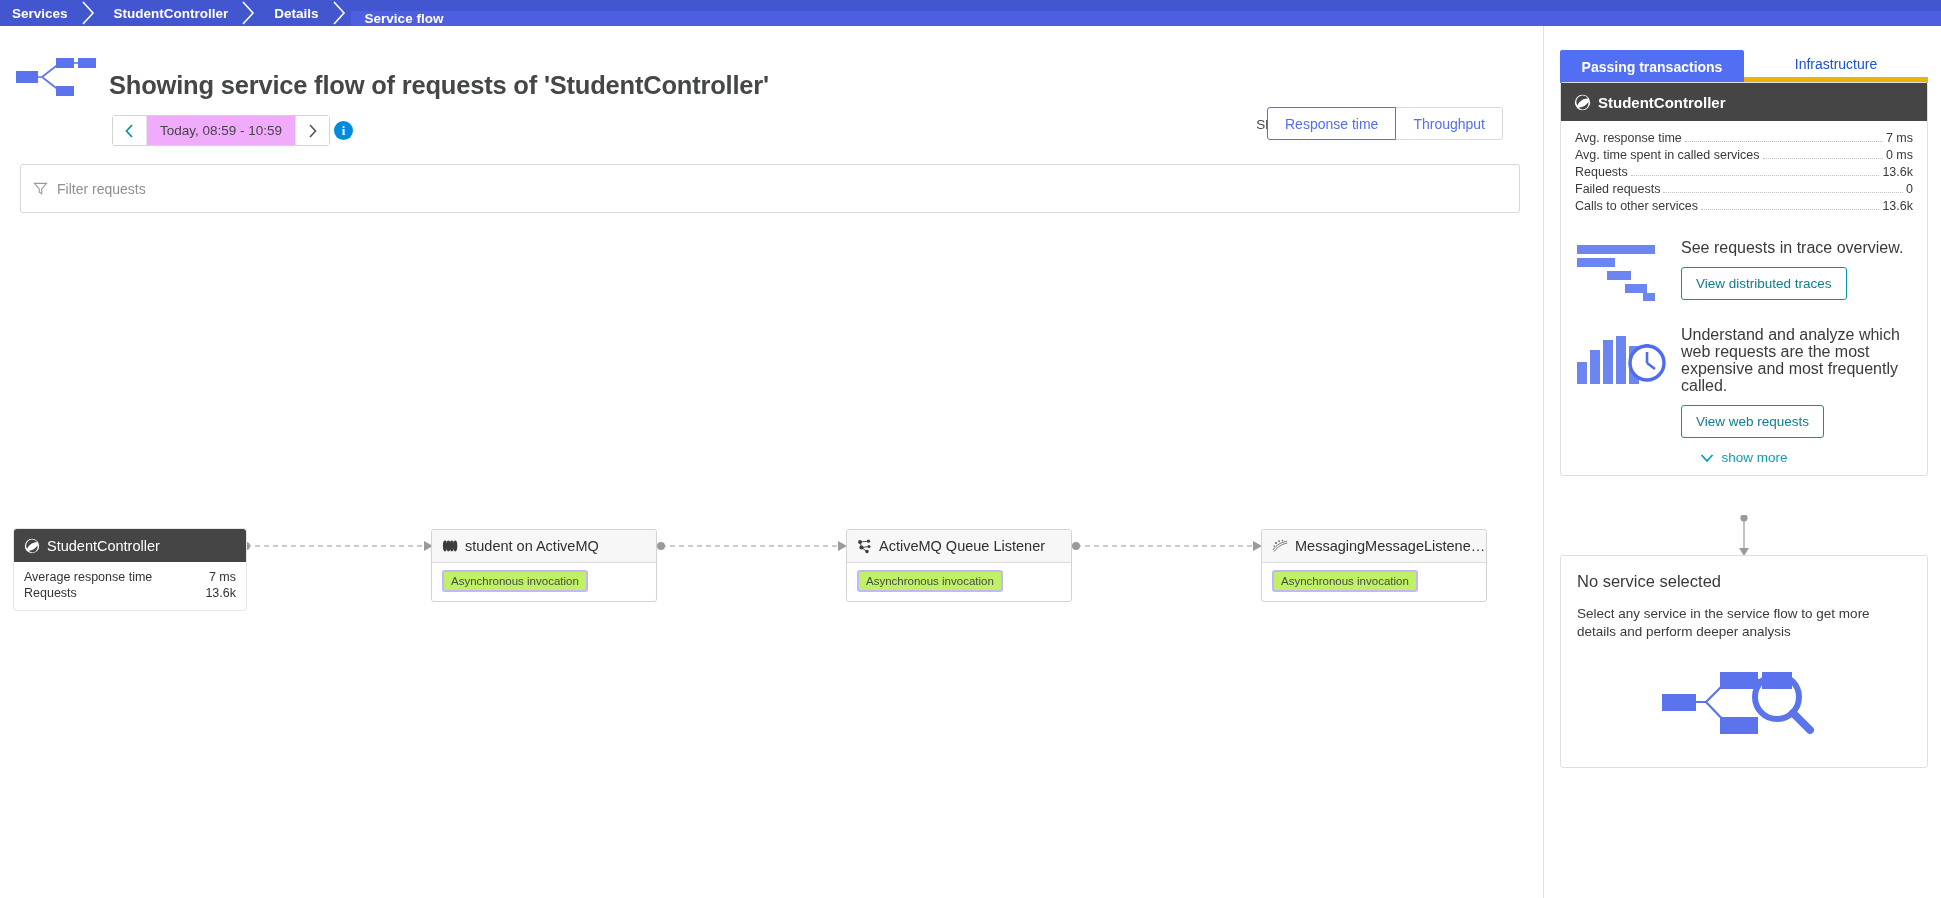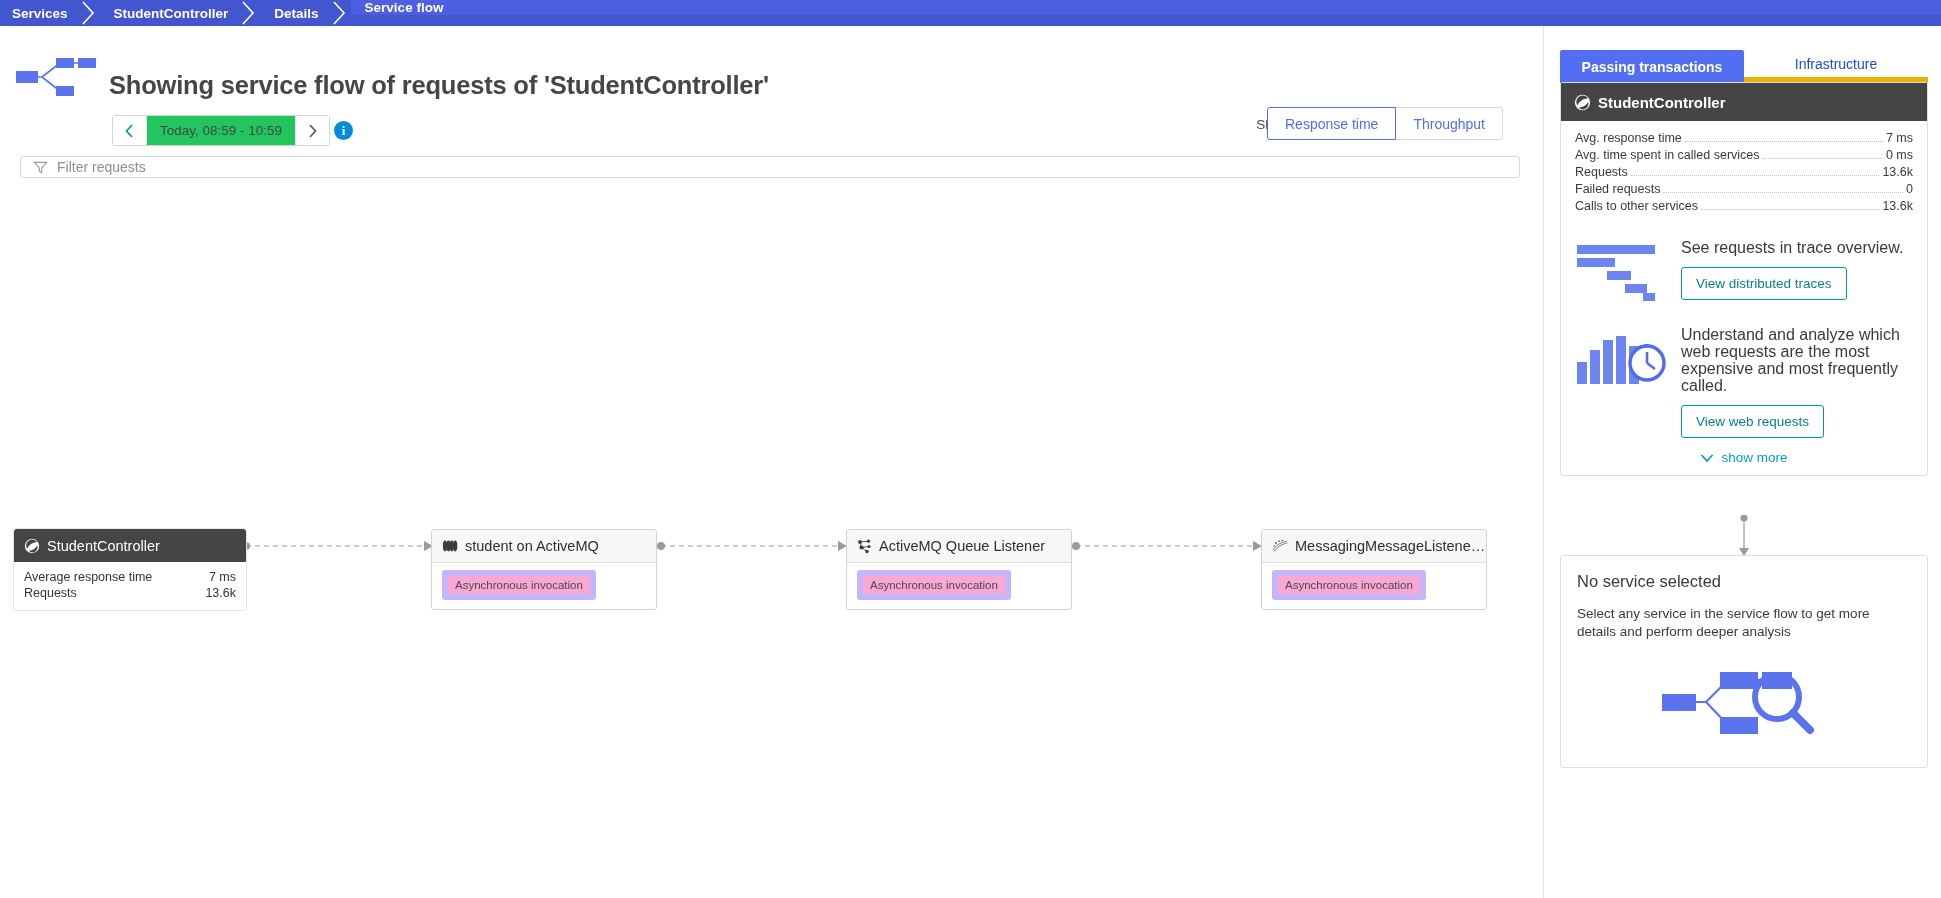--- a/index.html
+++ b/index.html
@@ -8,21 +8,21 @@
     background: #ffffff;
     font-family: "Liberation Sans", sans-serif;
     overflow: hidden;
   }
 
   
   .breadcrumb-bar {
     position: absolute; top: 0; left: 0;
     width: 1941px; height: 26px;
     background: #4256d0;
-    display: flex; align-items: flex-start;
+    display: flex; align-items: flex-end;
   }
   .crumb {
     position: relative;
     display: flex; align-items: center;
     color: #ffffff;
     font-size: 13.5px; font-weight: bold;
     white-space: nowrap;
     padding-left: 14px;
   }
   .crumb:first-child { padding-left: 12px; }
@@ -52,21 +52,21 @@
     letter-spacing: -0.2px;
     white-space: nowrap;
   }
 
   
   .timeframe {
     position: absolute; left: 112px; top: 89px;
     height: 31px;
     display: flex; align-items: stretch;
     border: 1px solid #d4d4d4; border-radius: 3px;
-    background: #22c55e;
+    background: #f0abfc;
   }
   .tf-btn {
     width: 34px;
     display: flex; align-items: center; justify-content: center;
     background: #fff; border: none; cursor: pointer;
   }
   .tf-btn.prev { border-right: 1px solid #e2e2e2; }
   .tf-btn.next { border-left: 1px solid #e2e2e2; }
   .tf-label {
     display: flex; align-items: center;
@@ -103,22 +103,22 @@
   }
   .seg.active {
     border: 1.5px solid #526ef2;
     border-radius: 3px 0 0 3px;
     z-index: 2;
   }
   .seg.right { border-radius: 0 3px 3px 0; margin-left: -1px; }
 
   
   .filter-bar {
-    position: absolute; left: 20px; top: 130px;
-    width: 1500px; height: 22px;
+    position: absolute; left: 20px; top: 138px;
+    width: 1500px; height: 49px;
     border: 1px solid #d8d8d8; border-radius: 3px;
     background: #fff;
     display: flex; align-items: center;
     padding-left: 12px;
     cursor: text;
   }
   .filter-bar .funnel { width: 15px; height: 15px; margin-right: 9px; }
   .filter-ph { font-size: 14px; color: #8f8f8f; }
 
   
@@ -153,24 +153,24 @@
   .node.dark { box-shadow: 0 0 0 1px #e6e6e6; }
   .node-body { padding: 7px 10px 9px 10px; }
   .metric-row {
     display: flex; justify-content: space-between;
     font-size: 12.5px; color: #333;
     line-height: 16px;
   }
   .node-icon { margin-right: 7px; display: flex; align-items: center; }
   .async-tag {
     display: inline-block;
-    border: 6px solid #c4b5fd; border-radius: 3px;
+    border: 2px solid #c4b5fd; border-radius: 3px;
     padding: 3px 7px;
     font-size: 11.5px; color: #4a4a4a;
-    background: #f9a8d4;
+    background: #bef264;
   }
 
   
   .sidebar {
     position: absolute; top: 26px; right: 0;
     width: 398px; height: 872px;
     background: #fff;
     border-left: 1px solid #e0e0e0;
   }
   .tabs {

